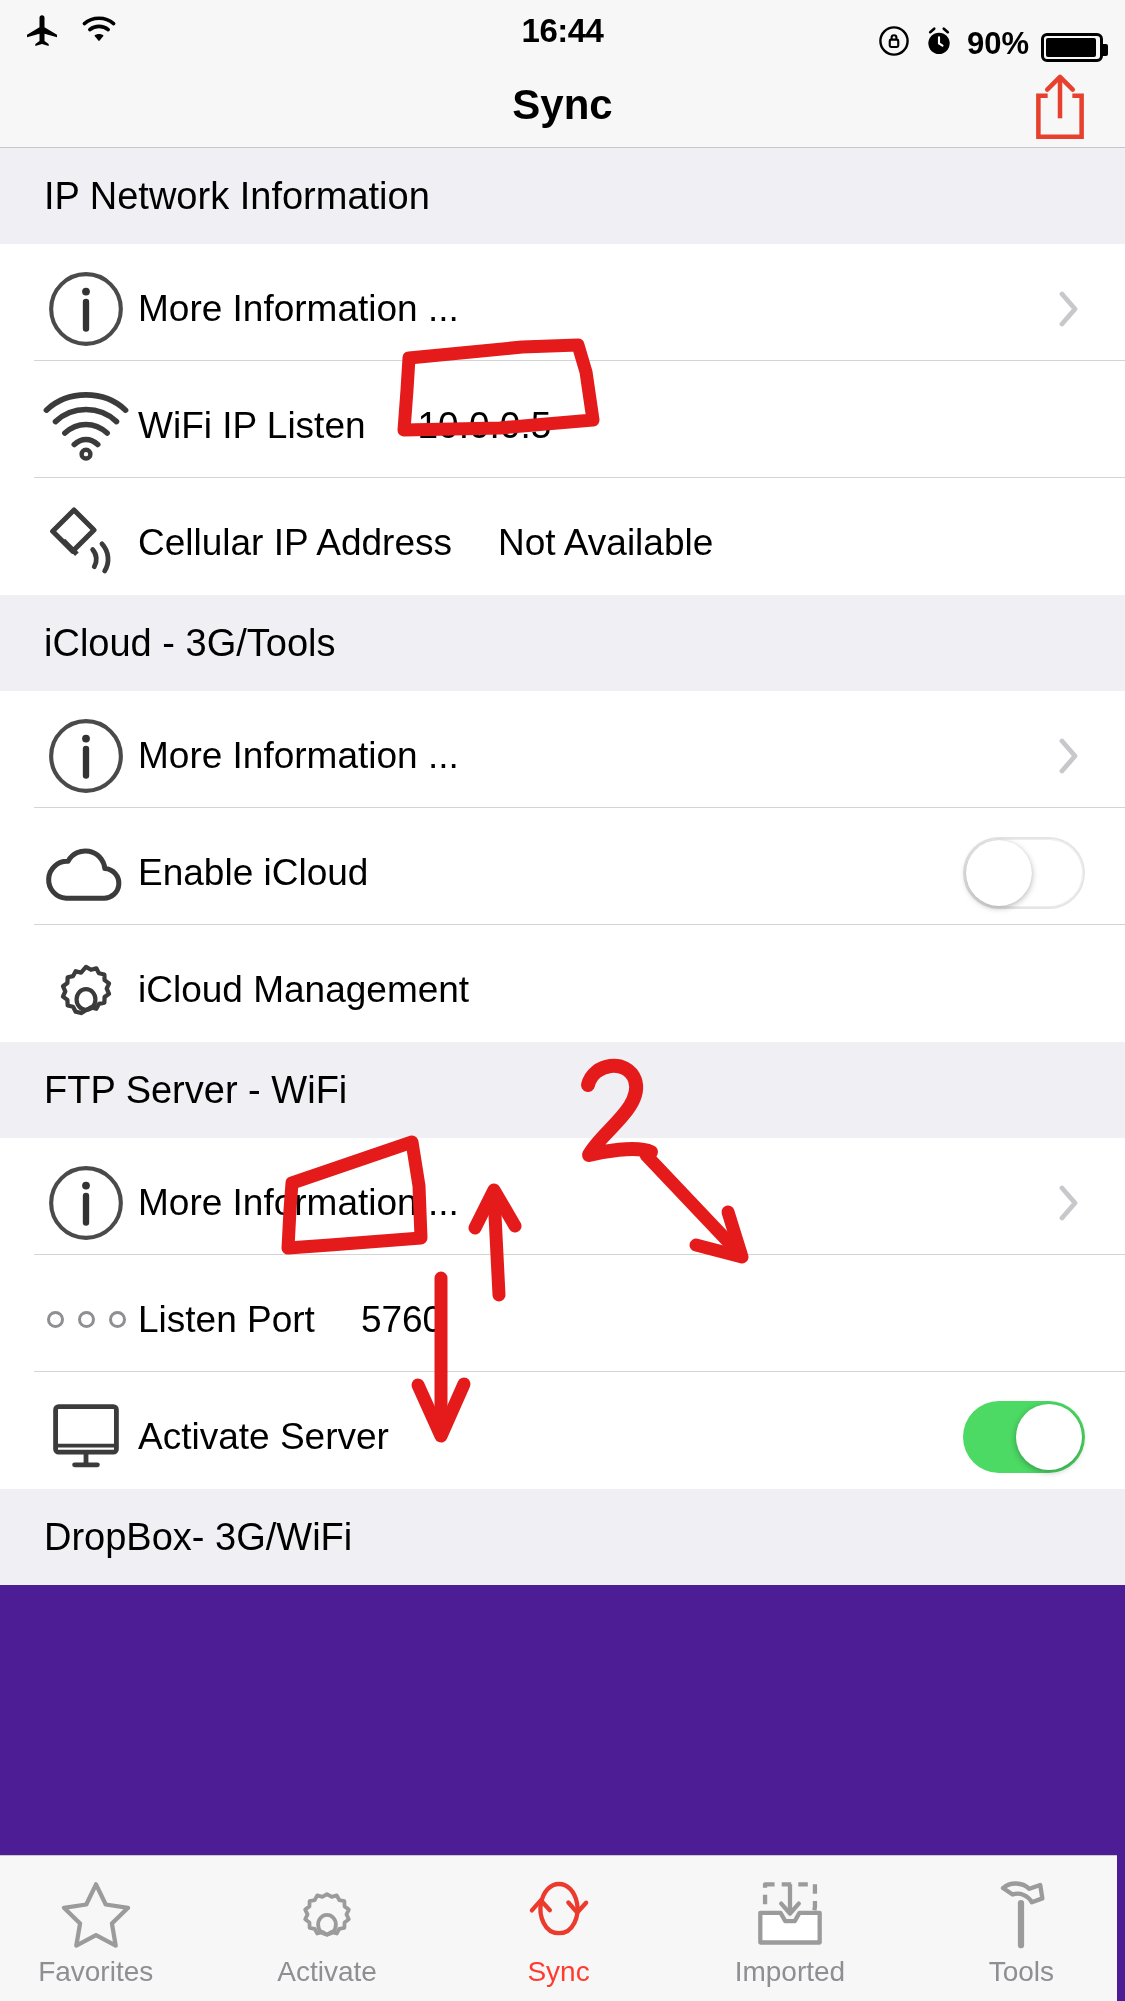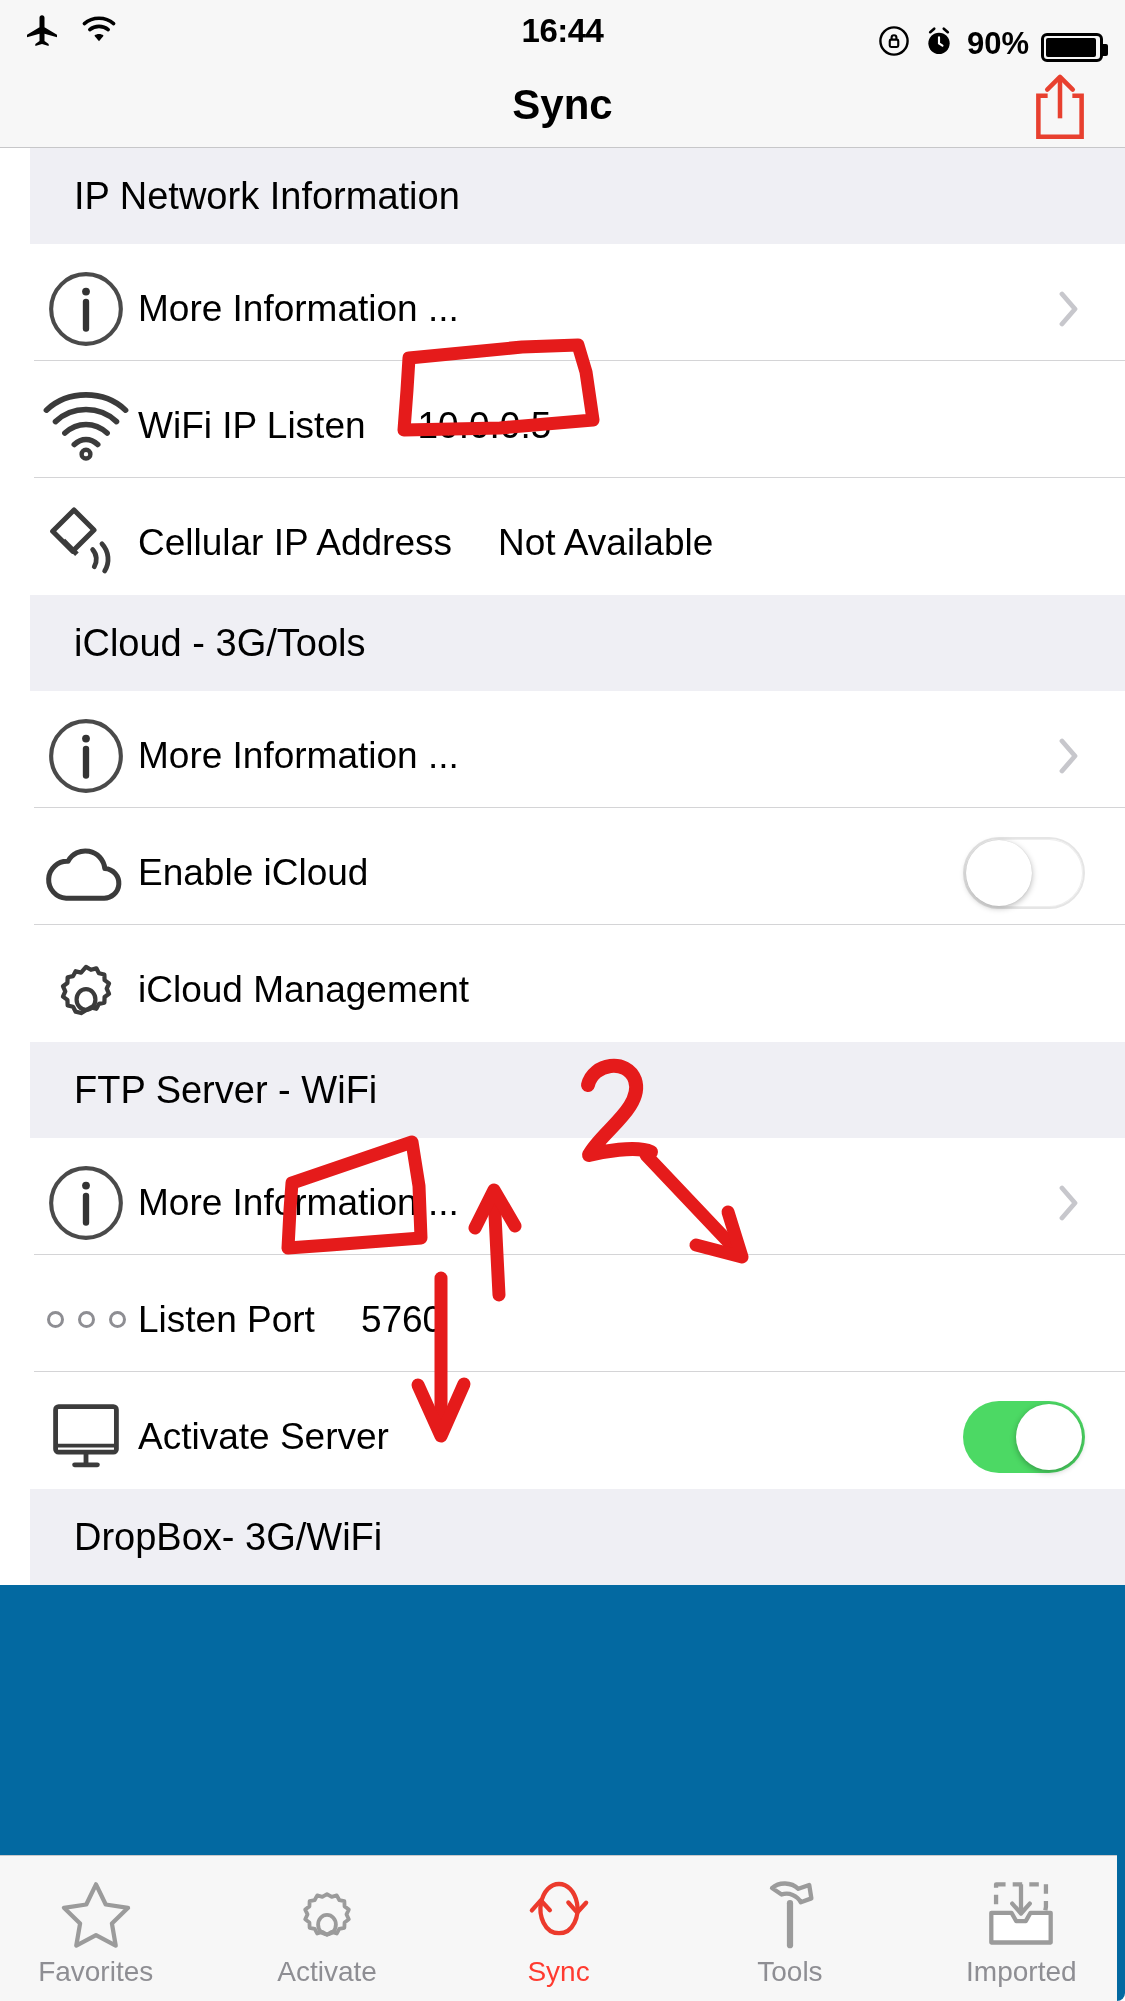--- a/index.html
+++ b/index.html
@@ -4,21 +4,21 @@
 <style>
   * { margin:0; padding:0; box-sizing:border-box; }
   html,body { width:1125px; height:2001px; }
   body {
     font-family: "Liberation Sans", sans-serif;
     background:#ffffff;
     -webkit-font-smoothing:antialiased;
     position:relative;
     overflow:hidden;
   }
-  .phone { width:1125px; height:2001px; position:relative; background:#0369a1;border-radius:8px; }
+  .phone { width:1125px; height:2001px; position:relative; background:#4c1d95; }
 
   
   .statusbar{
     height:62px; background:#f7f7f7;
     display:flex; align-items:center; padding:0 22px;
     position:relative;
   }
   .sb-left{ display:flex; align-items:center; gap:16px; }
   .sb-right{ display:flex; align-items:flex-end; gap:12px; position:absolute; right:22px; top:0; height:62px;}
   .sb-time{
@@ -47,21 +47,21 @@
   .nav-share{
     position:absolute; right:34px; top:50%; transform:translateY(-50%);
     width:62px; height:66px;
   }
 
   
   .content{ background:#fff; }
   .section-header{
     background:#efeff4; height:96px;
     display:flex; align-items:center; padding-left:44px;
-    font-size:38px; color:#000;margin-left:30px;
+    font-size:38px; color:#000;
   }
   .row{
     background:#fff; height:105px;
     display:flex; align-items:center; padding-left:34px; padding-right:34px;
     position:relative;
     margin-top:12px;
   }
   .row.sep:after{
     content:""; position:absolute; left:34px; right:0; bottom:0;
     height:1px; background:#d4d4d6;
@@ -362,34 +362,34 @@
           <path d="M8.5 10.5C9.5 5.5 12.5 2.5 16 2.5s6.5 3 7.5 8c1 5-1.3 12.5-7.5 12.5S7.5 15.5 8.5 10.5z" fill="none" stroke="#ec3a2c" stroke-width="1.8"></path>
           <path d="M4.7 13.5 8.4 9.3 12.2 13.4" fill="none" stroke="#ec3a2c" stroke-width="1.8" stroke-linecap="round" stroke-linejoin="round"></path>
           <path d="M19.9 10.2 23.6 14.4 27.3 10.3" fill="none" stroke="#ec3a2c" stroke-width="1.8" stroke-linecap="round" stroke-linejoin="round"></path>
         </svg>
       </div>
       <div class="tab-label">Sync</div>
     </div>
 
     <div class="tab">
       <div class="tab-ico">
-        <svg width="68" height="72" viewBox="0 0 28 30">
-          <path d="M14 10.5v17.5" fill="none" stroke="#9b9b9b" stroke-width="2.6" stroke-linecap="round"></path>
-          <path d="M6.5 4.2C9.5 1.5 14.5 1.7 17.5 4.5l4.5-1.6.9 5.6-4.4 1.6c-1.4-2.8-5-4.3-8-3.2z" fill="none" stroke="#9b9b9b" stroke-width="1.8" stroke-linejoin="round"></path>
-        </svg>
-      </div>
-      <div class="tab-label">Tools</div>
-    </div>
-
-    <div class="tab">
-      <div class="tab-ico">
         <svg width="76" height="72" viewBox="0 0 32 30">
           <path d="M5.5 2.5h21v9.5l-2.5 14.5H8L5.5 12z" fill="none" stroke="#9b9b9b" stroke-width="1.8" stroke-linejoin="round" stroke-dasharray="4 3"></path>
           <path d="M3.5 14.5h8.5l2 3.5h4l2-3.5h8.5v12.5h-25z" fill="#fff" stroke="#9b9b9b" stroke-width="1.8" stroke-linejoin="round"></path>
           <path d="M16 2.5v12" fill="none" stroke="#9b9b9b" stroke-width="1.8"></path>
           <path d="M12.3 10.6 16 14.8 19.7 10.6" fill="none" stroke="#9b9b9b" stroke-width="1.8" stroke-linecap="round" stroke-linejoin="round"></path>
         </svg>
       </div>
       <div class="tab-label">Imported</div>
     </div>
+
+    <div class="tab">
+      <div class="tab-ico">
+        <svg width="68" height="72" viewBox="0 0 28 30">
+          <path d="M14 10.5v17.5" fill="none" stroke="#9b9b9b" stroke-width="2.6" stroke-linecap="round"></path>
+          <path d="M6.5 4.2C9.5 1.5 14.5 1.7 17.5 4.5l4.5-1.6.9 5.6-4.4 1.6c-1.4-2.8-5-4.3-8-3.2z" fill="none" stroke="#9b9b9b" stroke-width="1.8" stroke-linejoin="round"></path>
+        </svg>
+      </div>
+      <div class="tab-label">Tools</div>
+    </div>
   </div>
 
 </div>
 
 </body></html>

